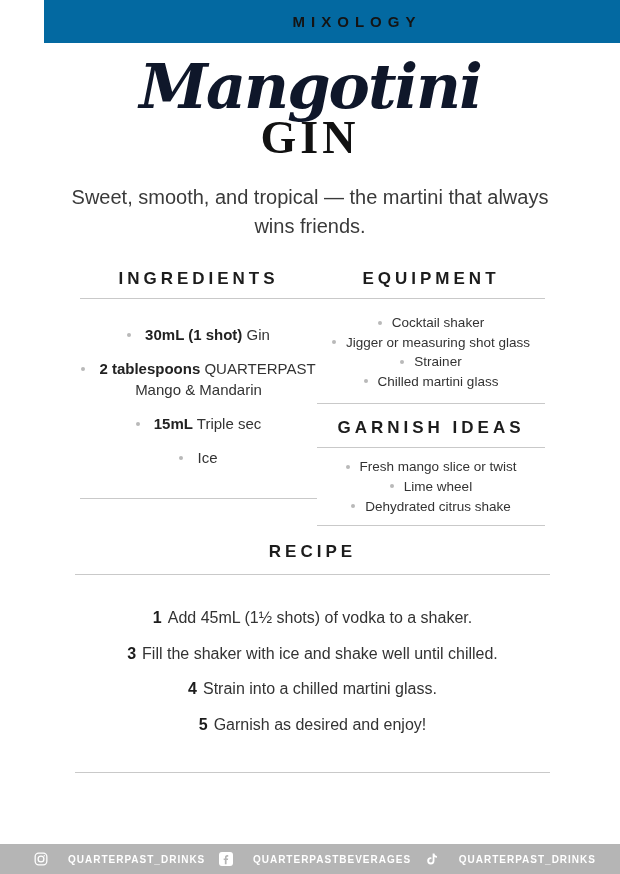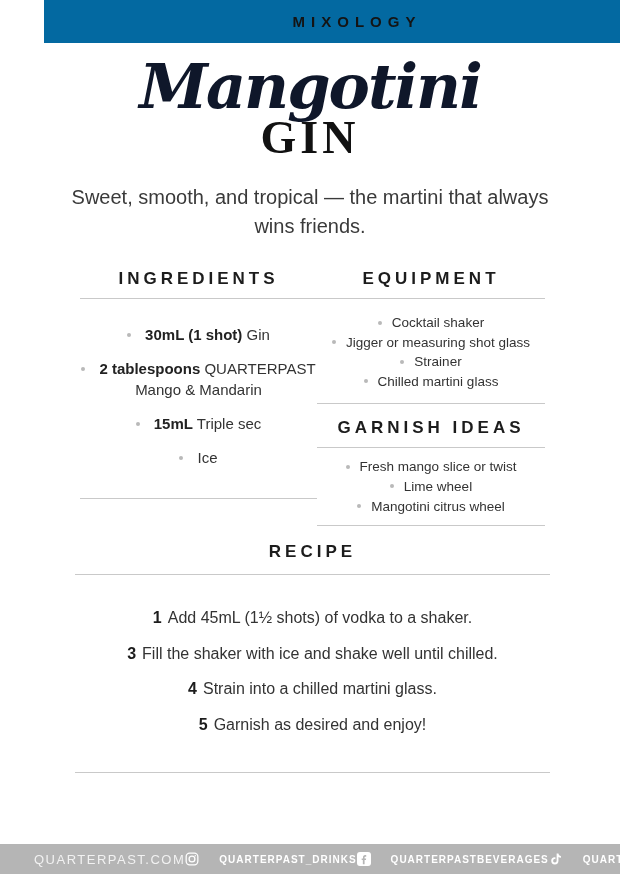--- a/index.html
+++ b/index.html
@@ -145,42 +145,41 @@
           <li><span class="dot"></span><span>Chilled martini glass</span></li>
         </ul>
       <hr class="rule">
     </div>
     <div class="garnish-wrap">
       <div class="sec-heading">GARNISH IDEAS</div>
       <hr class="rule">
       <ul class="plain garnish-list">
           <li><span class="dot"></span><span>Fresh mango slice or twist</span></li>
           <li><span class="dot"></span><span>Lime wheel</span></li>
-          <li><span class="dot"></span><span>Mangotini citrus wheel</span></li>
+          <li><span class="dot"></span><span>Dehydrated citrus shake</span></li>
         </ul>
       <hr class="rule">
     </div>
   </div>
 
 </div>
 
 <div class="recipe">
   <div class="recipe-heading">RECIPE</div>
   <hr class="rule">
   <ol class="steps">
       <li><span class="num">1</span><span>Add 45mL (1½ shots) of vodka to a shaker.</span></li>
       <li><span class="num">3</span><span>Fill the shaker with ice and shake well until chilled.</span></li>
       <li><span class="num">4</span><span>Strain into a chilled martini glass.</span></li>
       <li><span class="num">5</span><span>Garnish as desired and enjoy!</span></li>
     </ol>
   <hr class="rule">
 </div>
 
 <div class="footer">
-  <span class="website">QUARTERPAST.COM</span>
 
   <span class="social">
     <span class="icon">
       <svg viewBox="0 0 24 24" fill="none" stroke="#ffffff" stroke-width="2.2">
         <rect x="2" y="2" width="20" height="20" rx="6"></rect>
         <circle cx="12" cy="12" r="5"></circle>
         <circle cx="17.6" cy="6.4" r="1.2" fill="#ffffff" stroke="none"></circle>
       </svg>
     </span>
     <span class="handle">QUARTERPAST_DRINKS</span>

